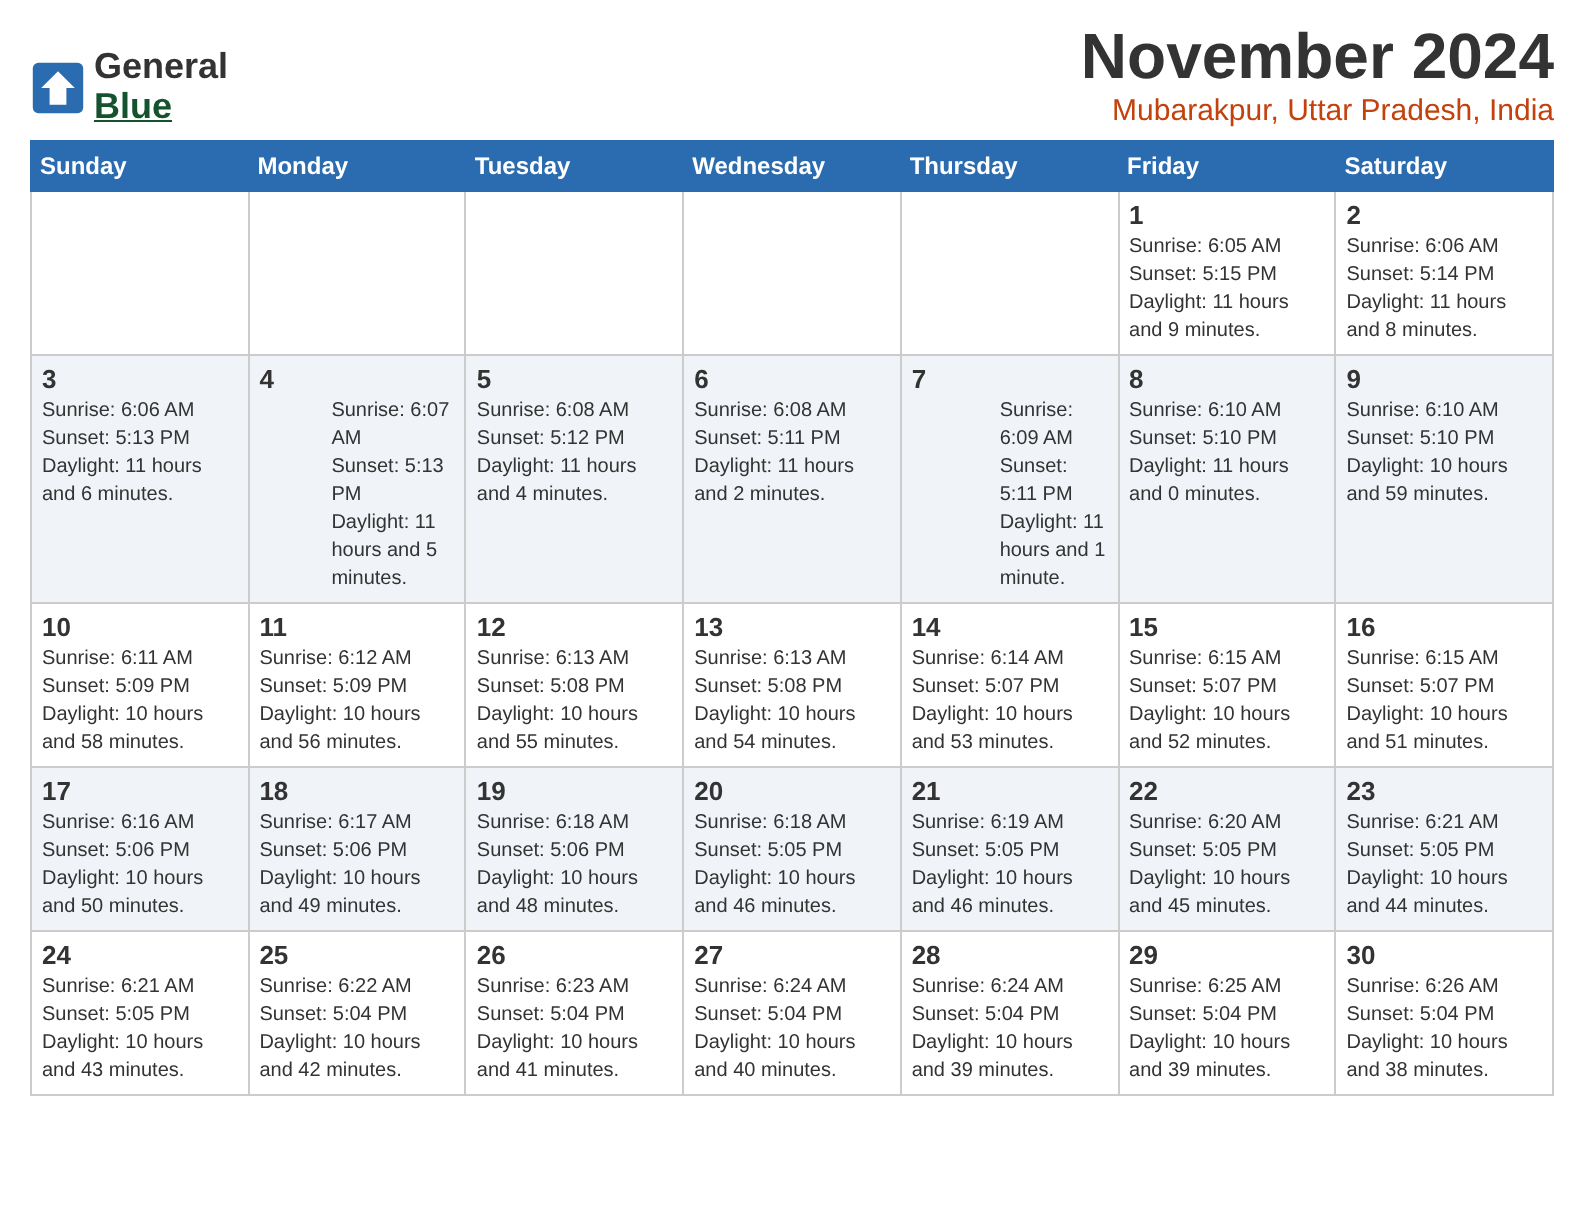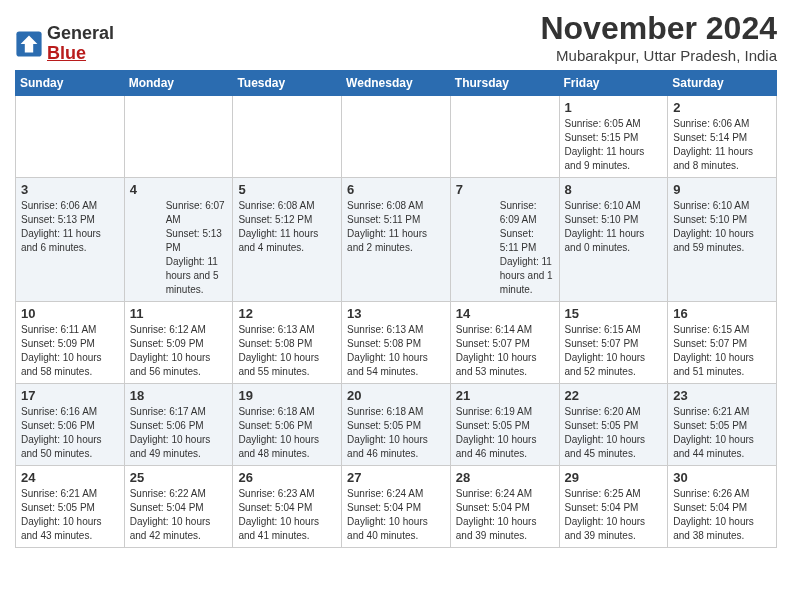--- a/index.html
+++ b/index.html
@@ -21,39 +21,39 @@
       display: flex;
       align-items: center;
     }
     .logo-text {
       font-size: 18px;
       font-weight: bold;
       color: #333;
       line-height: 1.1;
     }
     .logo-text span {
-      color: #b91c1c;
+      color: #14532d;
       text-decoration: underline;
     }
     .logo-icon {
       width: 28px;
       height: 28px;
       margin-right: 4px;
     }
     .title-block {
       text-align: right;
     }
     .month-title {
       font-size: 32px;
       font-weight: bold;
       color: #333;
     }
     .location-title {
       font-size: 15px;
-      color: #404040;
+      color: #c2410c;
     }
     .calendar-table {
       width: 100%;
       border-collapse: collapse;
       font-size: 11px;
     }
     .calendar-table th {
       background: #2b6cb0;
       color: #fff;
       text-align: left;

